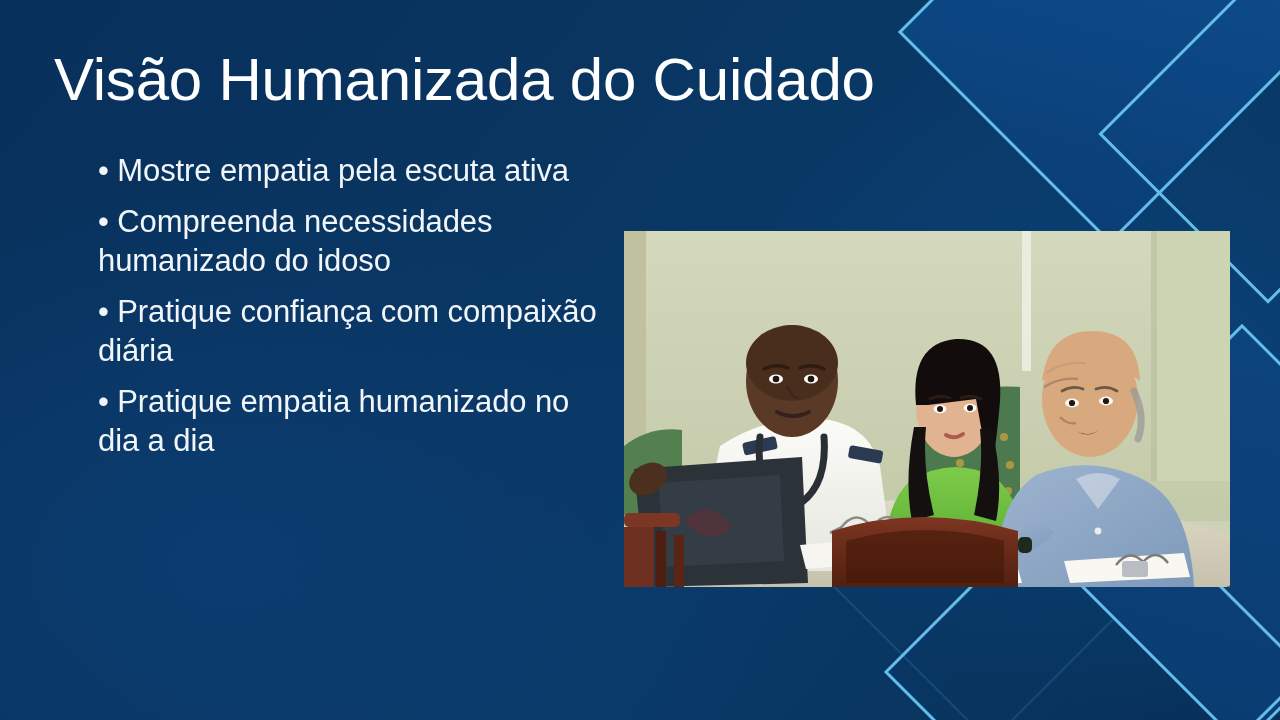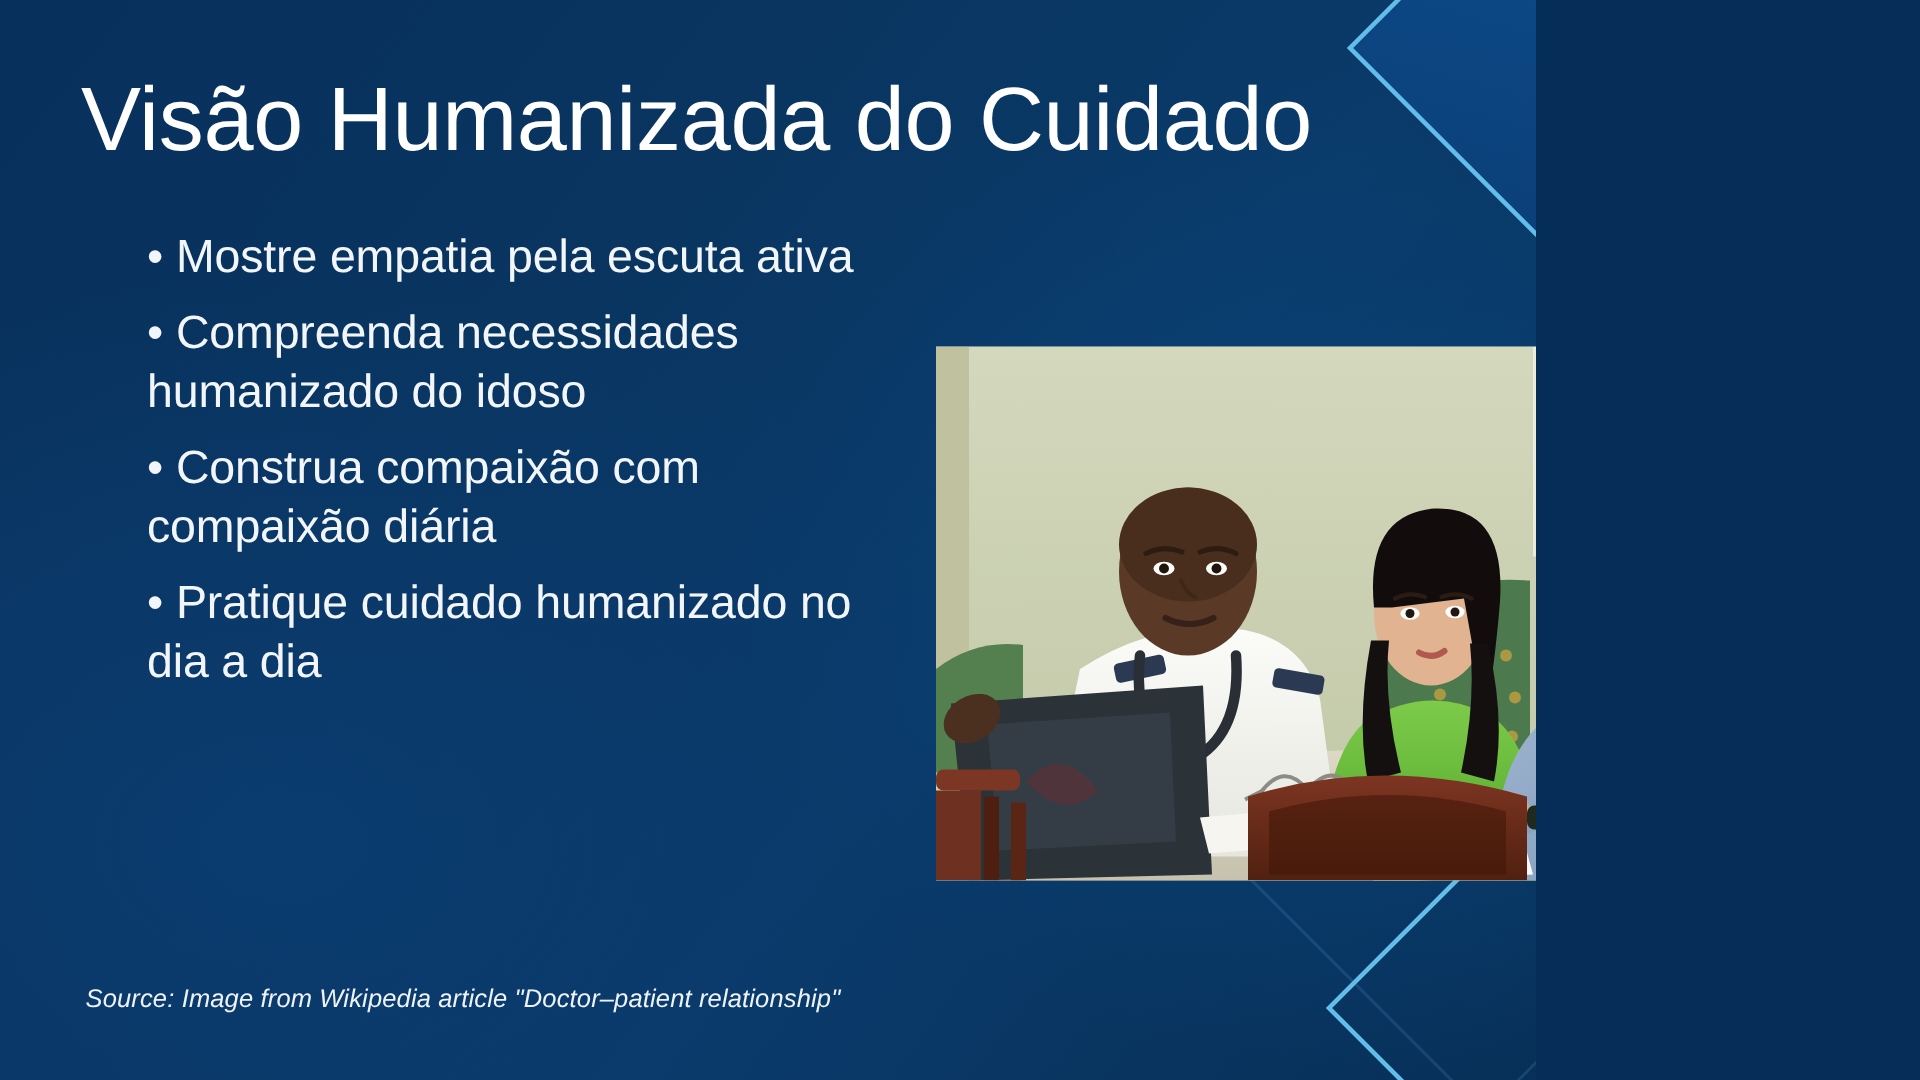--- a/index.html
+++ b/index.html
@@ -6,21 +6,21 @@
 
   html, body {
     width: 1280px;
     height: 720px;
     overflow: hidden;
     background: #062d57;
   }
 
   .slide {
     position: relative;
-    width: 1024px;
+    width: 1280px;
     height: 720px;
     overflow: hidden;
     font-family: "Liberation Sans", sans-serif;
     background:
       radial-gradient(ellipse 900px 620px at 18% 78%, #0b3c70 0%, rgba(11,60,112,0) 62%),
       radial-gradient(ellipse 700px 520px at 92% 52%, #0a4277 0%, rgba(10,66,119,0) 66%),
       linear-gradient(128deg, #08305c 0%, #093560 34%, #0a3a69 62%, #073058 100%);
   }
 
   
@@ -150,22 +150,22 @@
     <div class="diamond diamond-outline-1"></div>
     <div class="diamond diamond-filled-2"></div>
     <div class="diamond diamond-outline-2"></div>
   </div>
 
   <h1 class="title">Visão Humanizada do Cuidado</h1>
 
   <ul class="body-list">
     <li class="bullet-item">• Mostre empatia pela escuta ativa</li>
     <li class="bullet-item">• Compreenda necessidades humanizado do idoso</li>
-    <li class="bullet-item">• Construa compaixão com compaixão diária</li>
-    <li class="bullet-item">• Pratique cuidado humanizado no dia a dia</li>
+    <li class="bullet-item">• Pratique confiança com compaixão diária</li>
+    <li class="bullet-item">• Pratique empatia humanizado no dia a dia</li>
   </ul>
 
   <div class="photo">
     <svg viewBox="0 0 606 356" preserveAspectRatio="none">
       <defs>
         <linearGradient id="wallG" x1="0" y1="0" x2="0" y2="1">
           <stop offset="0%" stop-color="#d4d8bd"></stop>
           <stop offset="100%" stop-color="#c3caa9"></stop>
         </linearGradient>
         <linearGradient id="tableG" x1="0" y1="0" x2="0" y2="1">
@@ -306,15 +306,14 @@
 
       <path d="M208 356 L208 300 q90 -28 186 0 l0 56 z" fill="url(#woodG)"></path>
       <path d="M222 352 L222 310 q80 -22 158 0 l0 42 z" fill="#3f1608" opacity="0.55"></path>
       <rect x="0" y="296" width="30" height="60" fill="#6e3020"></rect>
       <rect x="0" y="282" width="56" height="14" rx="5" fill="#7b3724"></rect>
       <rect x="32" y="300" width="10" height="56" fill="#4e1f10"></rect>
       <rect x="50" y="304" width="10" height="52" fill="#5b2516"></rect>
     </svg>
   </div>
 
-  <div class="source">Source: Image from Wikipedia article "Doctor–patient relationship"</div>
 
 </div>
 
 </body></html>

